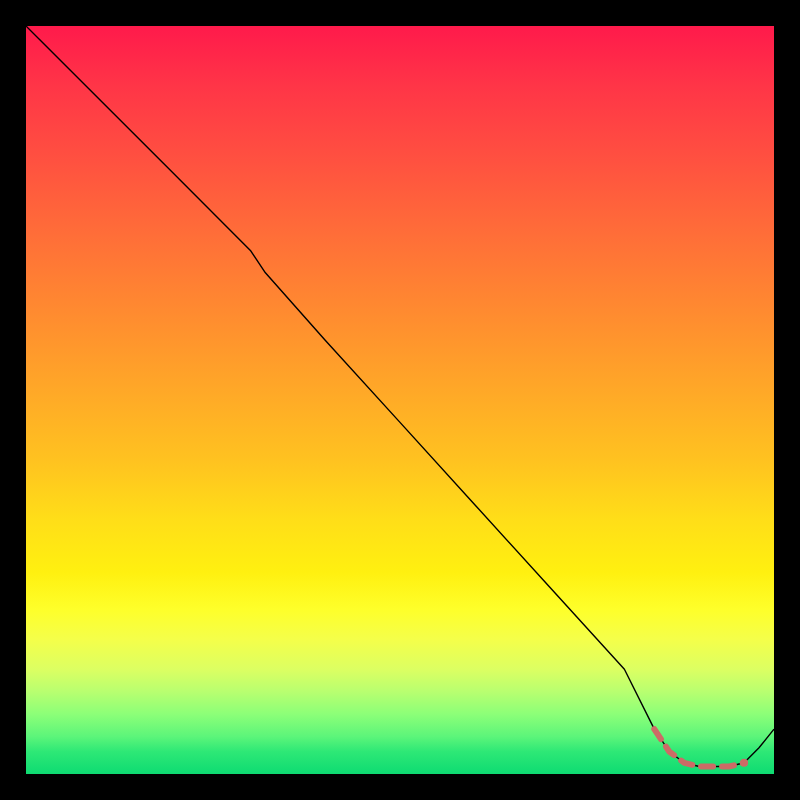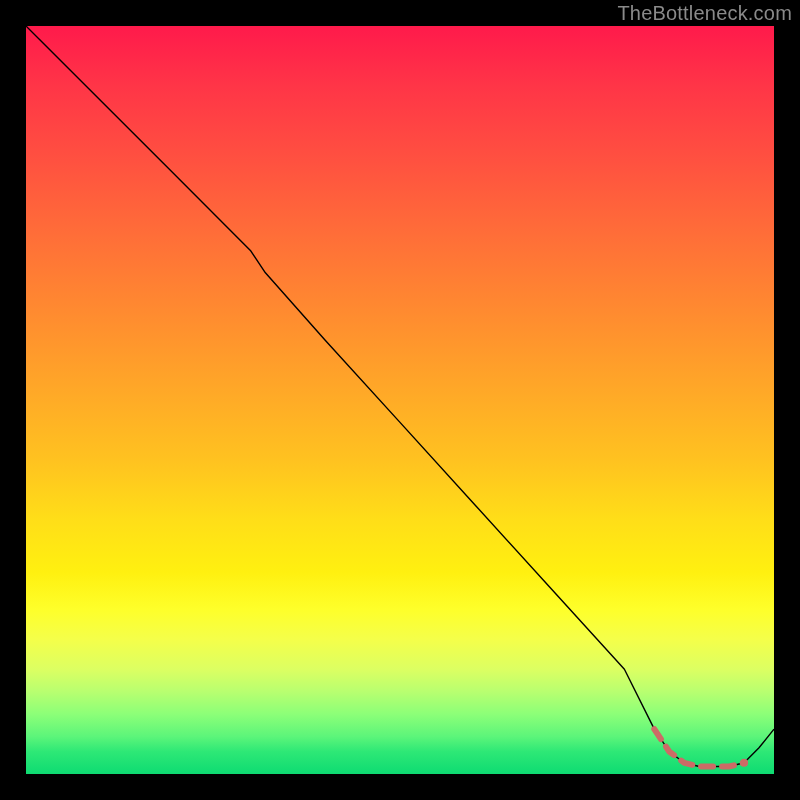--- a/index.html
+++ b/index.html
@@ -67,14 +67,13 @@
 <body>
 
 <div class="frame">
   <div class="plot">
     <svg class="overlay" viewBox="0 0 748 748" preserveAspectRatio="none">
       <path id="series-curve" fill="none" stroke="#000000" stroke-width="1.4" stroke-linejoin="round" d="M0.0 0.0 L74.8 74.8 L149.6 149.6 L224.4 224.4 L239.4 246.8 L299.2 314.2 L374.0 396.4 L448.8 478.7 L523.6 561.0 L598.4 643.3 L628.3 703.1 L643.3 725.6 L658.2 736.8 L673.2 740.5 L688.2 740.5 L703.1 740.5 L718.1 736.8 L733.0 721.8 L748.0 703.1"></path>
       <path id="series-highlight" fill="none" stroke="#cc6b66" stroke-width="6" stroke-linecap="round" stroke-dasharray="12 9" d="M628.3 703.1 L643.3 725.6 L658.2 736.8 L673.2 740.5 L688.2 740.5 L703.1 740.5 L718.1 736.8"></path>
       <circle id="marker-dot" r="4" fill="#cc6b66" cx="718.1" cy="736.8"></circle>
     </svg>
   </div>
-  <div class="watermark">TheBottleneck.com</div>
 </div>
 
 </body></html>

